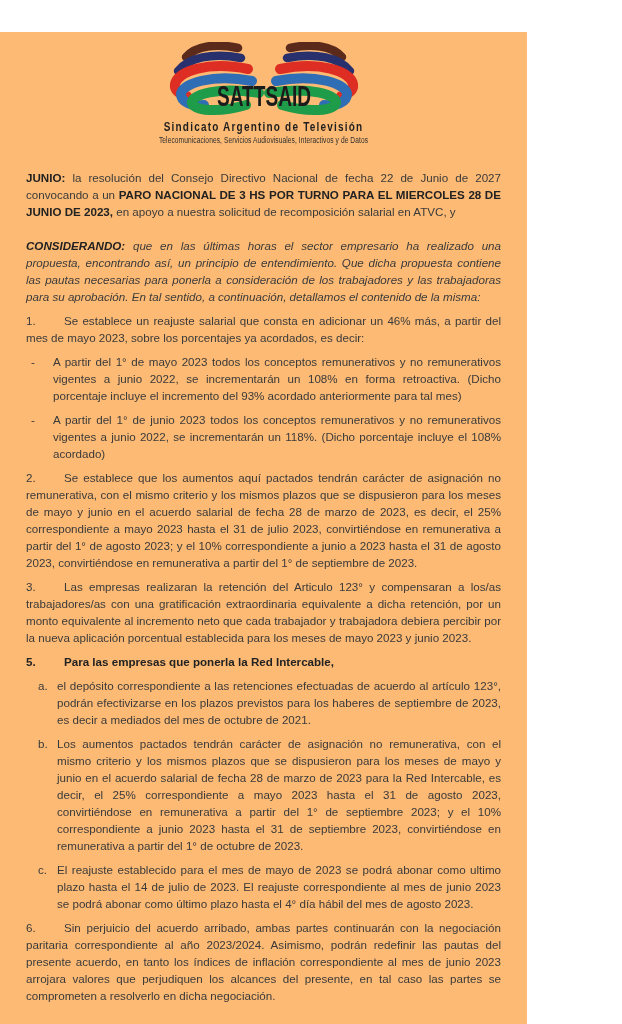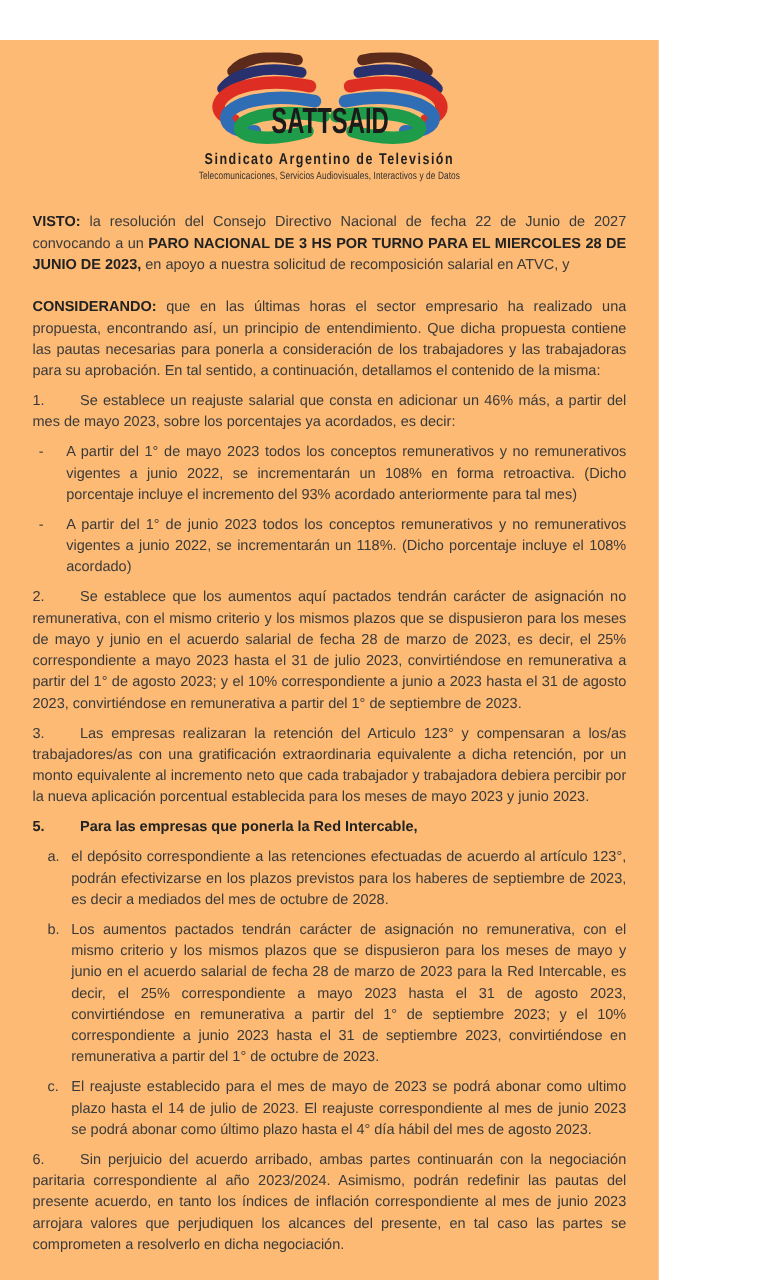--- a/index.html
+++ b/index.html
@@ -32,21 +32,21 @@
     margin-top:1px;
     font-size:8.5px; letter-spacing:0.1px;
     color:#2e2e2e; white-space:nowrap;
     transform:scaleX(0.78); transform-origin:center;
   }
 
   
   .doc{ margin-top:24px; font-size:11.6px; line-height:17px; }
   .para{ margin:0 0 7px 0; text-align:justify; }
   .visto{ margin-bottom:17px; }
-  .considerando{ margin-bottom:7px; }
+  .considerando{ margin-bottom:7px;font-style:italic; }
   b{ color:#222222; }
   .num{ display:inline-block; width:38px; font-style:normal; }
   .num-bold{ font-weight:bold; }
   .bold-line{ font-weight:bold; color:#222222; }
 
   .bullet{ display:flex; margin:2px 0 7px 0; }
   .bullet .marker{ flex:0 0 27px; box-sizing:border-box; padding-left:5px; }
   .bullet .btext{ flex:1; text-align:justify; }
 
   .sub{ display:flex; margin:0 0 7px 0; }
@@ -74,21 +74,21 @@
         <use href="#swirl" xlink:href="#swirl" transform="translate(200,0) scale(-1,1)"></use>
         <text x="100" y="64" text-anchor="middle" font-family="Liberation Sans, DejaVu Sans, sans-serif" font-size="29" font-weight="bold" fill="#1b1b1b" textLength="94" lengthAdjust="spacingAndGlyphs">SATTSAID</text>
       </svg>
     </div>
     <div class="org-name">Sindicato Argentino de Televisión</div>
     <div class="org-tagline">Telecomunicaciones, Servicios Audiovisuales, Interactivos y de Datos</div>
   </header>
 
   <main class="doc">
 
-    <p class="para visto"><b>VISTO:</b><span> la resolución del Consejo Directivo Nacional de fecha 22 de Junio de 2027 convocando a un </span><b>PARO NACIONAL DE 3 HS POR TURNO PARA EL MIERCOLES 28 DE JUNIO DE 2023,</b><span> en apoyo a nuestra solicitud de recomposición salarial en ATVC, y</span></p>
+    <p class="para visto"><b>JUNIO:</b><span> la resolución del Consejo Directivo Nacional de fecha 22 de Junio de 2027 convocando a un </span><b>PARO NACIONAL DE 3 HS POR TURNO PARA EL MIERCOLES 28 DE JUNIO DE 2023,</b><span> en apoyo a nuestra solicitud de recomposición salarial en ATVC, y</span></p>
 
     <p class="para considerando"><b>CONSIDERANDO:</b><span> que en las últimas horas el sector empresario ha realizado una propuesta, encontrando así, un principio de entendimiento. Que dicha propuesta contiene las pautas necesarias para ponerla a consideración de los trabajadores y las trabajadoras para su aprobación. En tal sentido, a continuación, detallamos el contenido de la misma:</span></p>
 
     <p class="para item"><span class="num">1.</span><span>Se establece un reajuste salarial que consta en adicionar un 46% más, a partir del mes de mayo 2023, sobre los porcentajes ya acordados, es decir:</span></p>
 
     <div class="bullet">
       <span class="marker">-</span>
       <span class="btext">A partir del 1° de mayo 2023 todos los conceptos remunerativos y no remunerativos vigentes a junio 2022, se incrementarán un 108% en forma retroactiva. (Dicho porcentaje incluye el incremento del 93% acordado anteriormente para tal mes)</span>
     </div>
 
@@ -99,21 +99,21 @@
 
     <p class="para item"><span class="num">2.</span><span>Se establece que los aumentos aquí pactados tendrán carácter de asignación no remunerativa, con el mismo criterio y los mismos plazos que se dispusieron para los meses de mayo y junio en el acuerdo salarial de fecha 28 de marzo de 2023, es decir, el 25% correspondiente a mayo 2023 hasta el 31 de julio 2023, convirtiéndose en remunerativa a partir del 1° de agosto 2023; y el 10% correspondiente a junio a 2023 hasta el 31 de agosto 2023, convirtiéndose en remunerativa a partir del 1° de septiembre de 2023.</span></p>
 
     <p class="para item"><span class="num">3.</span><span>Las empresas realizaran la retención del Articulo 123° y compensaran a los/as trabajadores/as con una gratificación extraordinaria equivalente a dicha retención, por un monto equivalente al incremento neto que cada trabajador y trabajadora debiera percibir por la nueva aplicación porcentual establecida para los meses de mayo 2023 y junio 2023.</span></p>
 
 
     <p class="para item bold-line"><span class="num num-bold">5.</span><span>Para las empresas que ponerla la Red Intercable,</span></p>
 
     <div class="sub">
       <span class="marker">a.</span>
-      <span class="btext">el depósito correspondiente a las retenciones efectuadas de acuerdo al artículo 123°, podrán efectivizarse en los plazos previstos para los haberes de septiembre de 2023, es decir a mediados del mes de octubre de 2028.</span>
+      <span class="btext">el depósito correspondiente a las retenciones efectuadas de acuerdo al artículo 123°, podrán efectivizarse en los plazos previstos para los haberes de septiembre de 2023, es decir a mediados del mes de octubre de 2021.</span>
     </div>
 
     <div class="sub">
       <span class="marker">b.</span>
       <span class="btext">Los aumentos pactados tendrán carácter de asignación no remunerativa, con el mismo criterio y los mismos plazos que se dispusieron para los meses de mayo y junio en el acuerdo salarial de fecha 28 de marzo de 2023 para la Red Intercable, es decir, el 25% correspondiente a mayo 2023 hasta el 31 de agosto 2023, convirtiéndose en remunerativa a partir del 1° de septiembre 2023; y el 10% correspondiente a junio 2023 hasta el 31 de septiembre 2023, convirtiéndose en remunerativa a partir del 1° de octubre de 2023.</span>
     </div>
 
     <div class="sub">
       <span class="marker">c.</span>
       <span class="btext">El reajuste establecido para el mes de mayo de 2023 se podrá abonar como ultimo plazo hasta el 14 de julio de 2023. El reajuste correspondiente al mes de junio 2023 se podrá abonar como último plazo hasta el 4° día hábil del mes de agosto 2023.</span>

